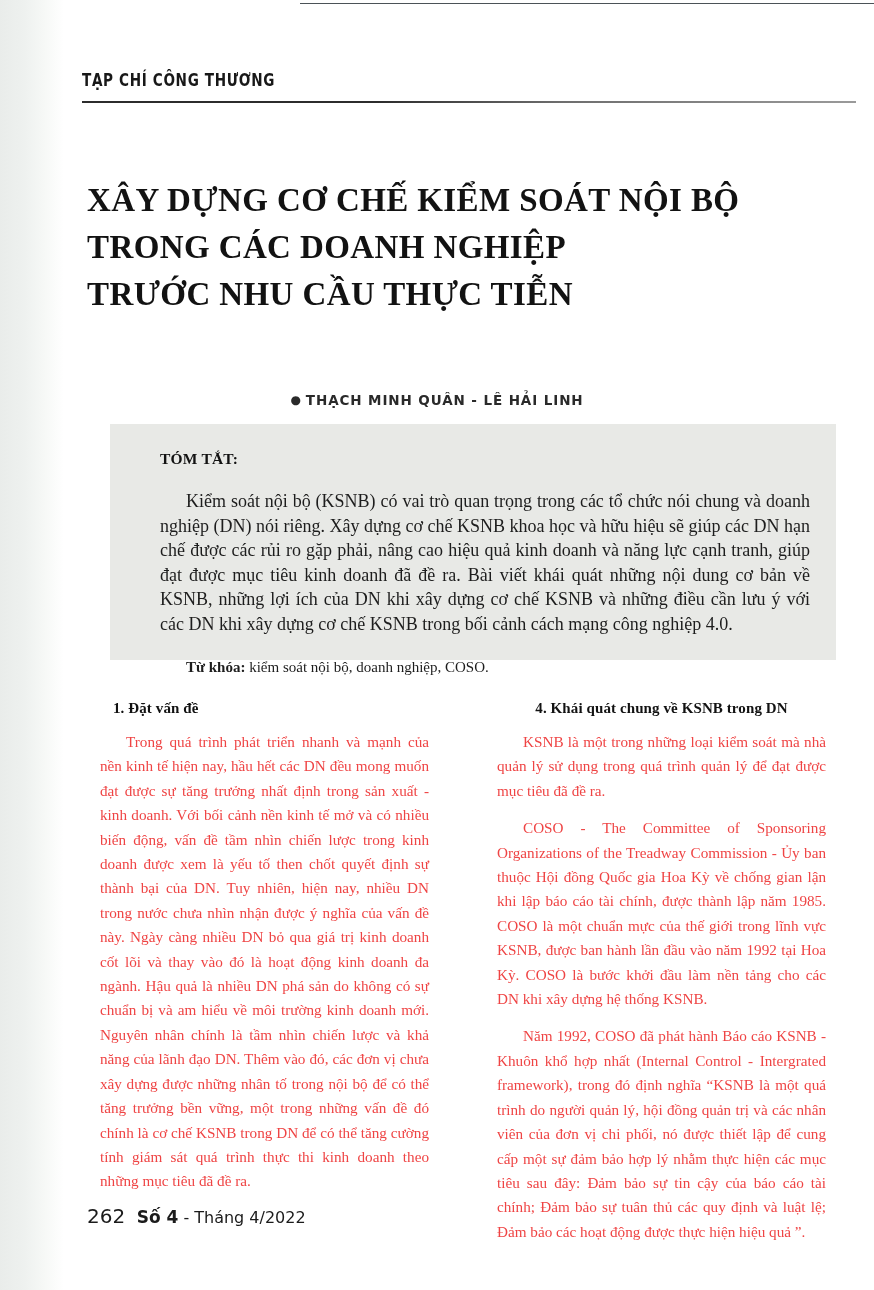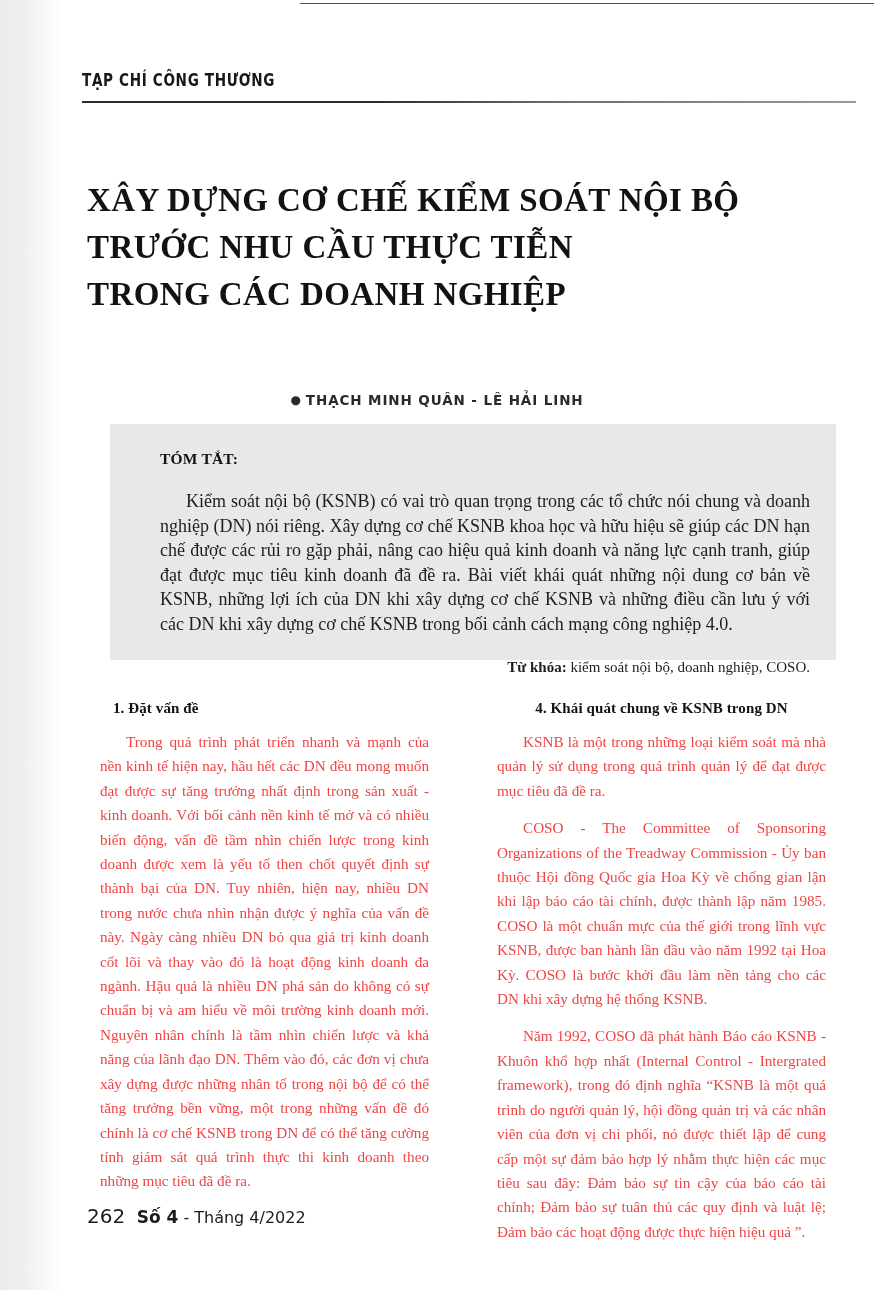--- a/index.html
+++ b/index.html
@@ -117,21 +117,20 @@
     text-align: justify;
     text-indent: 26px;
     color: #1d1d1d;
   }
   #abstract-keywords {
     margin-top: 2px;
     font-size: 15px;
     line-height: 24.6px;
     text-indent: 26px;
     color: #1d1d1d;
-    text-align: right;
   }
   #abstract-keywords .kw-label {
     font-weight: 700;
   }
 
   
   #body-columns {
     position: absolute;
     left: 87px; top: 700px;
     width: 752px;
@@ -183,22 +182,22 @@
 <div id="scan-shadow-left"></div>
 <div id="page-top-rule"></div>
 
 <div id="masthead">
   <div id="masthead-title">TẠP CHÍ CÔNG THƯƠNG</div>
 </div>
 <div id="masthead-rule"></div>
 
 <div id="article-title">
   <span class="tl">XÂY DỰNG CƠ CHẾ KIỂM SOÁT NỘI BỘ</span>
+  <span class="tl">TRONG CÁC DOANH NGHIỆP</span>
   <span class="tl">TRƯỚC NHU CẦU THỰC TIỄN</span>
-  <span class="tl">TRONG CÁC DOANH NGHIỆP</span>
 </div>
 
 <div id="authors">
   <span class="bullet">●</span><span>THẠCH MINH QUÂN - LÊ HẢI LINH</span>
 </div>
 
 <div id="abstract-panel">
   <div id="abstract-inner">
     <div id="abstract-heading">TÓM TẮT:</div>
     <p id="abstract-body">Kiểm soát nội bộ (KSNB) có vai trò quan trọng trong các tổ chức nói chung và doanh nghiệp (DN) nói riêng. Xây dựng cơ chế KSNB khoa học và hữu hiệu sẽ giúp các DN hạn chế được các rủi ro gặp phải, nâng cao hiệu quả kinh doanh và năng lực cạnh tranh, giúp đạt được mục tiêu kinh doanh đã đề ra. Bài viết khái quát những nội dung cơ bản về KSNB, những lợi ích của DN khi xây dựng cơ chế KSNB và những điều cần lưu ý với các DN khi xây dựng cơ chế KSNB trong bối cảnh cách mạng công nghiệp 4.0.</p>

